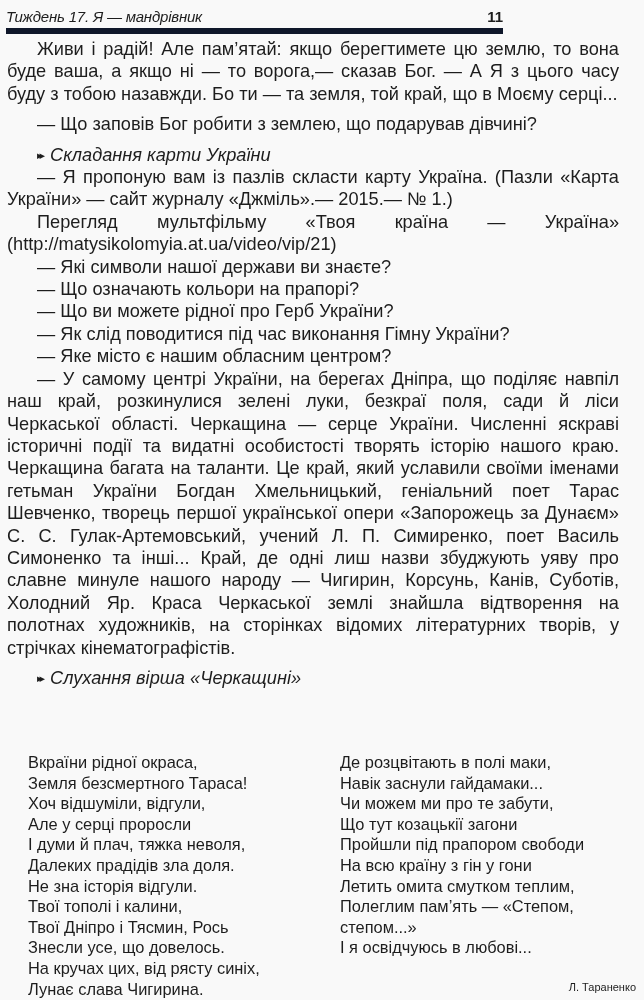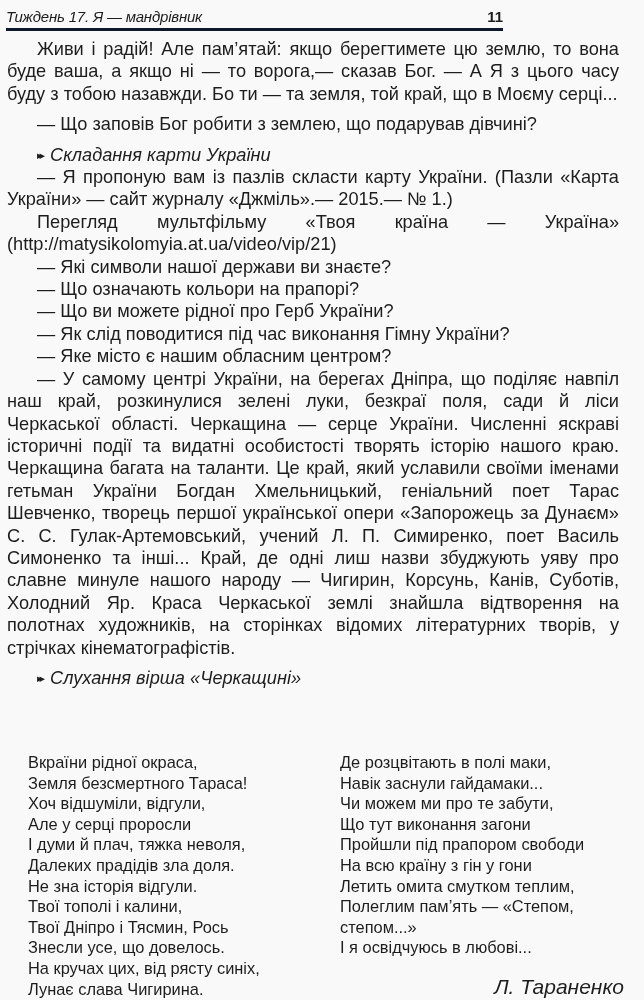--- a/index.html
+++ b/index.html
@@ -4,21 +4,21 @@
 <style>
   html, body { margin: 0; padding: 0; }
   body {
     width: 644px; height: 1000px; overflow: hidden;
     background: #f9f9f9; color: #1d1d1d;
     font-family: "Liberation Sans", sans-serif;
     position: relative;
   }
   .header {
     position: absolute; left: 6px; top: 4px; width: 497px;
-    height: 24px; border-bottom: 3px solid #0f172a;
+    height: 24px; border-bottom: 6px solid #0f172a;
     display: flex; justify-content: space-between; align-items: flex-end;
   }
   .header-title { font-style: italic; font-size: 15px; padding-bottom: 3px; letter-spacing: -0.2px; }
   .page-num { font-weight: bold; font-size: 15px; padding-bottom: 3px; }
   .content {
     position: absolute; left: 7px; top: 38px; width: 612px;
     font-size: 18.2px; line-height: 22.4px;
     font-stretch: condensed;
   }
   .p { text-align: justify; text-indent: 30px; margin: 0; }
@@ -30,38 +30,38 @@
   .it { }
   .poem {
     position: absolute; top: 752px; left: 0; width: 644px;
     font-size: 16.4px; line-height: 20.6px;
   }
   .col { position: absolute; top: 0; }
   .col.left { left: 28px; width: 290px; }
   .col.right { left: 340px; width: 290px; }
   .poem .pl { margin: 0; white-space: nowrap; }
   .poem .pl.r { padding-right: 10px; }
-  .author { position: absolute; right: 20px; font-style: italic; top: 225px; font-size: 21px; }
+  .author { position: absolute; right: 8px; top: 225px; font-size: 11px; }
 </style>
 </head>
 <body>
 
 <div class="header">
   <span class="header-title">Тиждень 17. Я — мандрівник</span>
   <span class="page-num">11</span>
 </div>
 
 <div class="content">
   <p class="p">Живи і радій! Але пам’ятай: якщо берегтимете цю землю, то вона буде ваша, а якщо ні — то ворога,— сказав Бог. — А Я з цього часу буду з тобою назавжди. Бо ти — та земля, той край, що в Моєму серці...</p>
   <p class="line gap" style="margin-top:8px">— Що заповів Бог робити з землею, що подарував дівчині?</p>
 
   <p class="sect">
     <span class="arrow">▸▸</span><span>Складання карти України</span>
   </p>
-  <p class="p"><span>— Я пропоную вам із пазлів скласти карту України. (</span><span class="it">Пазли «Карта України» — сайт журналу «Джміль».— 2015.— № 1.</span><span>)</span></p>
+  <p class="p"><span>— Я пропоную вам із пазлів скласти карту Україна. (</span><span class="it">Пазли «Карта України» — сайт журналу «Джміль».— 2015.— № 1.</span><span>)</span></p>
   <p class="p"><span>Перегляд мультфільму «Твоя країна — Україна» (</span><span class="it">http://matysikolomyia.at.ua/video/vip/21</span><span>)</span></p>
 
   <p class="line">— Які символи нашої держави ви знаєте?</p>
   <p class="line">— Що означають кольори на прапорі?</p>
   <p class="line">— Що ви можете рідної про Герб України?</p>
   <p class="line">— Як слід поводитися під час виконання Гімну України?</p>
   <p class="line">— Яке місто є нашим обласним центром?</p>
 
   <p class="p">— У самому центрі України, на берегах Дніпра, що поділяє навпіл наш край, розкинулися зелені луки, безкраї поля, сади й ліси Черкаської області. Черкащина — серце України. Численні яскраві історичні події та видатні особистості творять історію нашого краю. Черкащина багата на таланти. Це край, який уславили своїми іменами гетьман України Богдан Хмельницький, геніальний поет Тарас Шевченко, творець першої української опери «Запорожець за Дунаєм» С. С. Гулак-Артемовський, учений Л. П. Симиренко, поет Василь Симоненко та інші... Край, де одні лиш назви збуджують уяву про славне минуле нашого народу — Чигирин, Корсунь, Канів, Суботів, Холодний Яр. Краса Черкаської землі знайшла відтворення на полотнах художників, на сторінках відомих літературних творів, у стрічках кінематографістів.</p>
 
@@ -82,21 +82,21 @@
     <p class="pl">Твої тополі і калини,</p>
     <p class="pl">Твої Дніпро і Тясмин, Рось</p>
     <p class="pl">Знесли усе, що довелось.</p>
     <p class="pl">На кручах цих, від рясту синіх,</p>
     <p class="pl">Лунає слава Чигирина.</p>
   </div>
   <div class="col right">
     <p class="pl">Де розцвітають в полі маки,</p>
     <p class="pl">Навік заснули гайдамаки...</p>
     <p class="pl">Чи можем ми про те забути,</p>
-    <p class="pl">Що тут виконання загони</p>
+    <p class="pl">Що тут козацькії загони</p>
     <p class="pl">Пройшли під прапором свободи</p>
     <p class="pl">На всю країну з гін у гони</p>
     <p class="pl">Летить омита смутком теплим,</p>
     <p class="pl">Полеглим пам’ять — «Степом,</p>
     <p class="pl r">степом...»</p>
     <p class="pl">І я освідчуюсь в любові...</p>
   </div>
   <div class="author">Л. Тараненко</div>
 </div>
 

